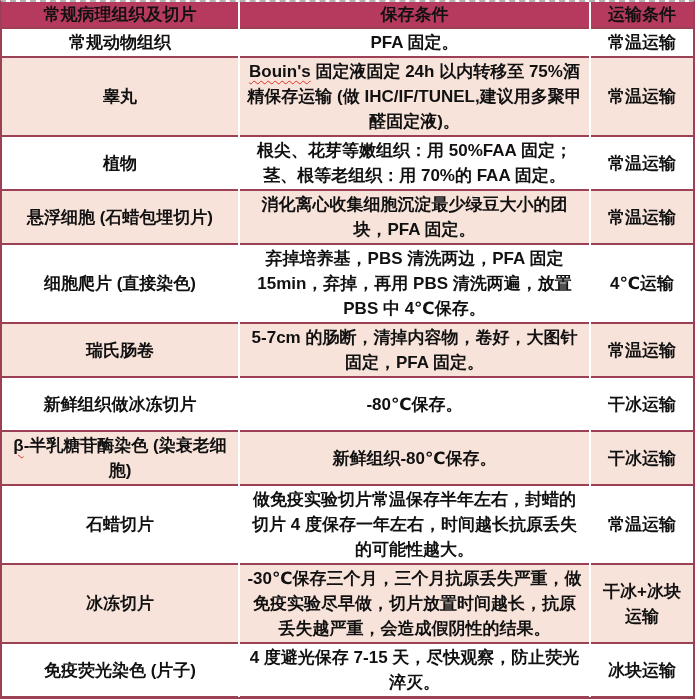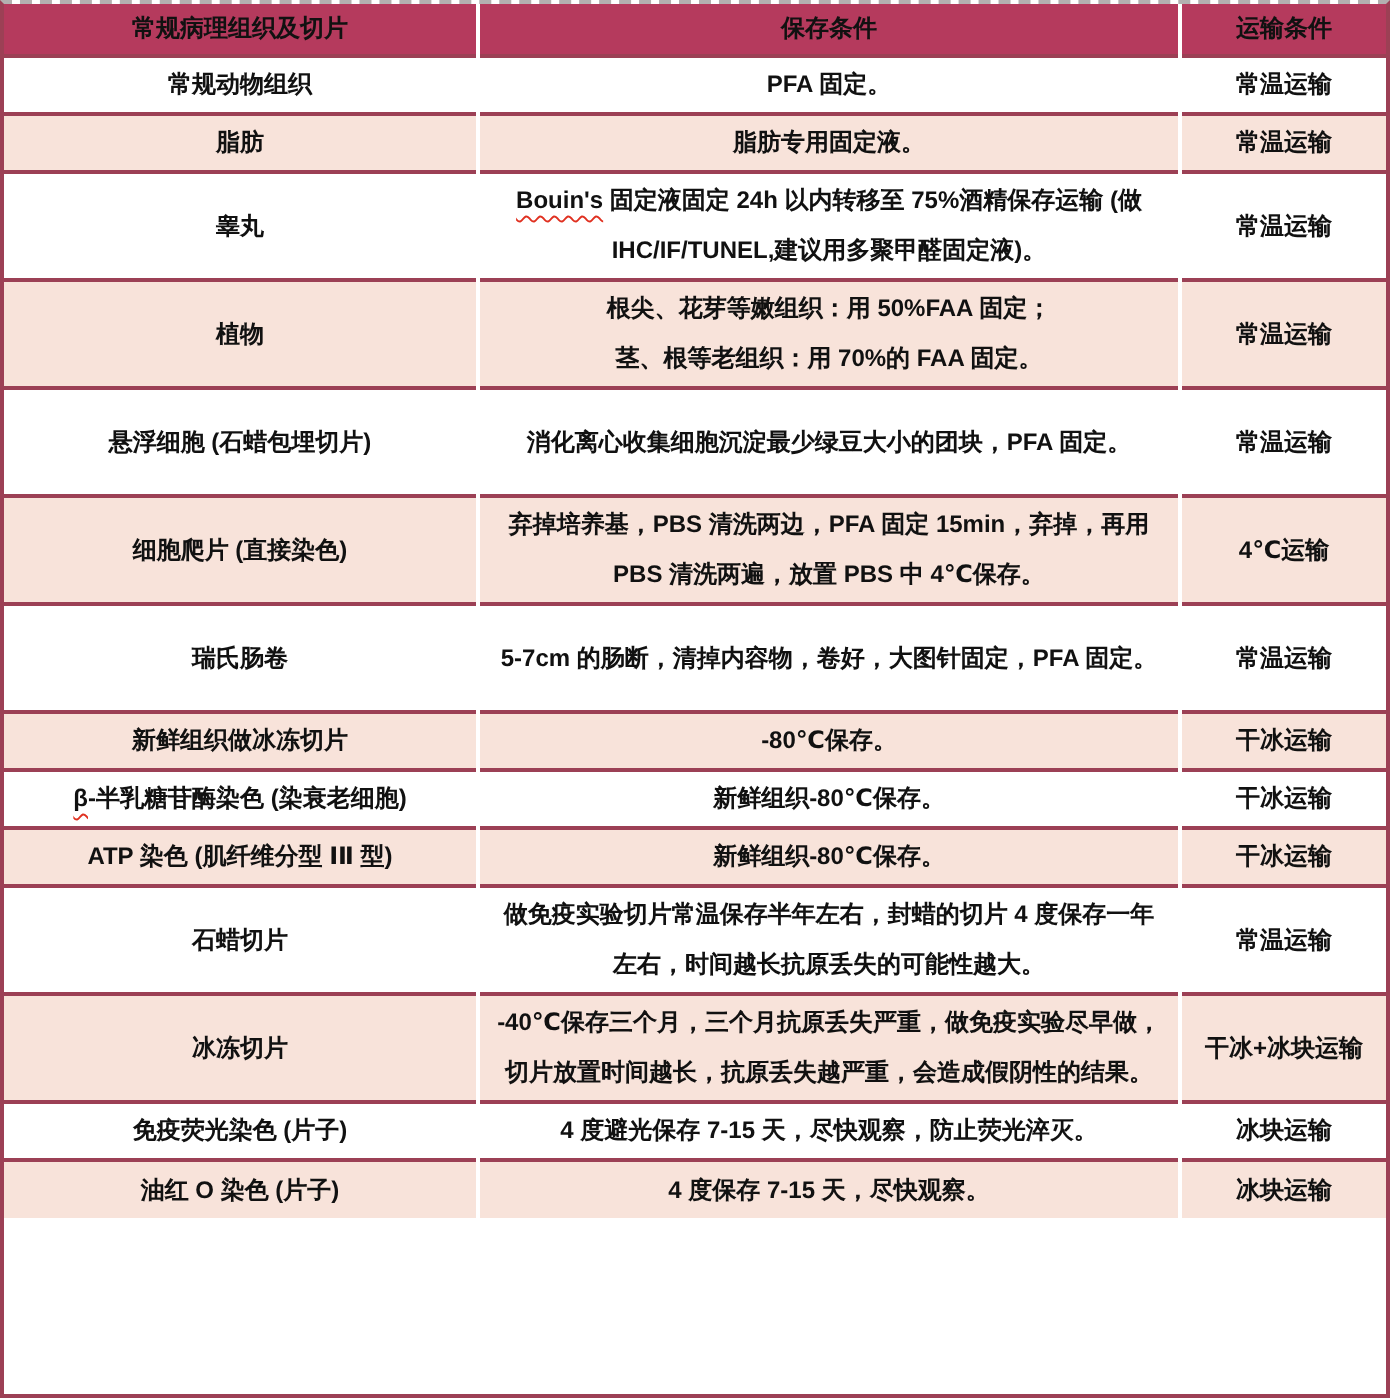--- a/index.html
+++ b/index.html
@@ -32,21 +32,21 @@
     border-collapse:collapse;
     table-layout:fixed;
     width:691px;
   }
   col.c1{width:237px;}
   col.c2{width:351px;}
   col.c3{width:103px;}
   th,td{
     text-align:center;
     vertical-align:middle;
-    font-size:12px;
+    font-size:17px;
     line-height:25px;
     padding:1px 6px;
     overflow:hidden;
   }
   thead th{
     background:var(--header-bg);
     height:23px;
     line-height:23px;
     color:var(--text);
   }
@@ -87,25 +87,20 @@
         <th>运输条件</th>
       </tr>
     </thead>
     <tbody>
         <tr>
     <td class="tiss">常规动物组织</td>
     <td class="cond">PFA 固定。</td>
     <td class="trans">常温运输</td>
   </tr>
         <tr>
-    <td class="tiss">脂肪</td>
-    <td class="cond">脂肪专用固定液。</td>
-    <td class="trans">常温运输</td>
-  </tr>
-        <tr>
     <td class="tiss">睾丸</td>
     <td class="cond"><span class="wavy">Bouin's</span><span> 固定液固定 24h 以内转移至 75%酒精保存运输 (做 IHC/IF/TUNEL,建议用多聚甲醛固定液)。</span></td>
     <td class="trans">常温运输</td>
   </tr>
         <tr>
     <td class="tiss">植物</td>
     <td class="cond">根尖、花芽等嫩组织：用 50%FAA 固定；
 茎、根等老组织：用 70%的 FAA 固定。</td>
     <td class="trans">常温运输</td>
   </tr>
@@ -128,32 +123,27 @@
     <td class="tiss">新鲜组织做冰冻切片</td>
     <td class="cond">-80℃保存。</td>
     <td class="trans">干冰运输</td>
   </tr>
         <tr>
     <td class="tiss"><span class="wavy">β</span><span>-半乳糖苷酶染色 (染衰老细胞)</span></td>
     <td class="cond">新鲜组织-80℃保存。</td>
     <td class="trans">干冰运输</td>
   </tr>
         <tr>
-    <td class="tiss">ATP 染色 (肌纤维分型 ⅠⅡ 型)</td>
-    <td class="cond">新鲜组织-80℃保存。</td>
-    <td class="trans">干冰运输</td>
-  </tr>
-        <tr>
     <td class="tiss">石蜡切片</td>
     <td class="cond">做免疫实验切片常温保存半年左右，封蜡的切片 4 度保存一年左右，时间越长抗原丢失的可能性越大。</td>
     <td class="trans">常温运输</td>
   </tr>
         <tr>
     <td class="tiss">冰冻切片</td>
-    <td class="cond">-40℃保存三个月，三个月抗原丢失严重，做免疫实验尽早做，切片放置时间越长，抗原丢失越严重，会造成假阴性的结果。</td>
+    <td class="cond">-30℃保存三个月，三个月抗原丢失严重，做免疫实验尽早做，切片放置时间越长，抗原丢失越严重，会造成假阴性的结果。</td>
     <td class="trans">干冰+冰块运输</td>
   </tr>
         <tr>
     <td class="tiss">免疫荧光染色 (片子)</td>
     <td class="cond">4 度避光保存 7-15 天，尽快观察，防止荧光淬灭。</td>
     <td class="trans">冰块运输</td>
   </tr>
         <tr>
     <td class="tiss">油红 O 染色 (片子)</td>
     <td class="cond">4 度保存 7-15 天，尽快观察。</td>

